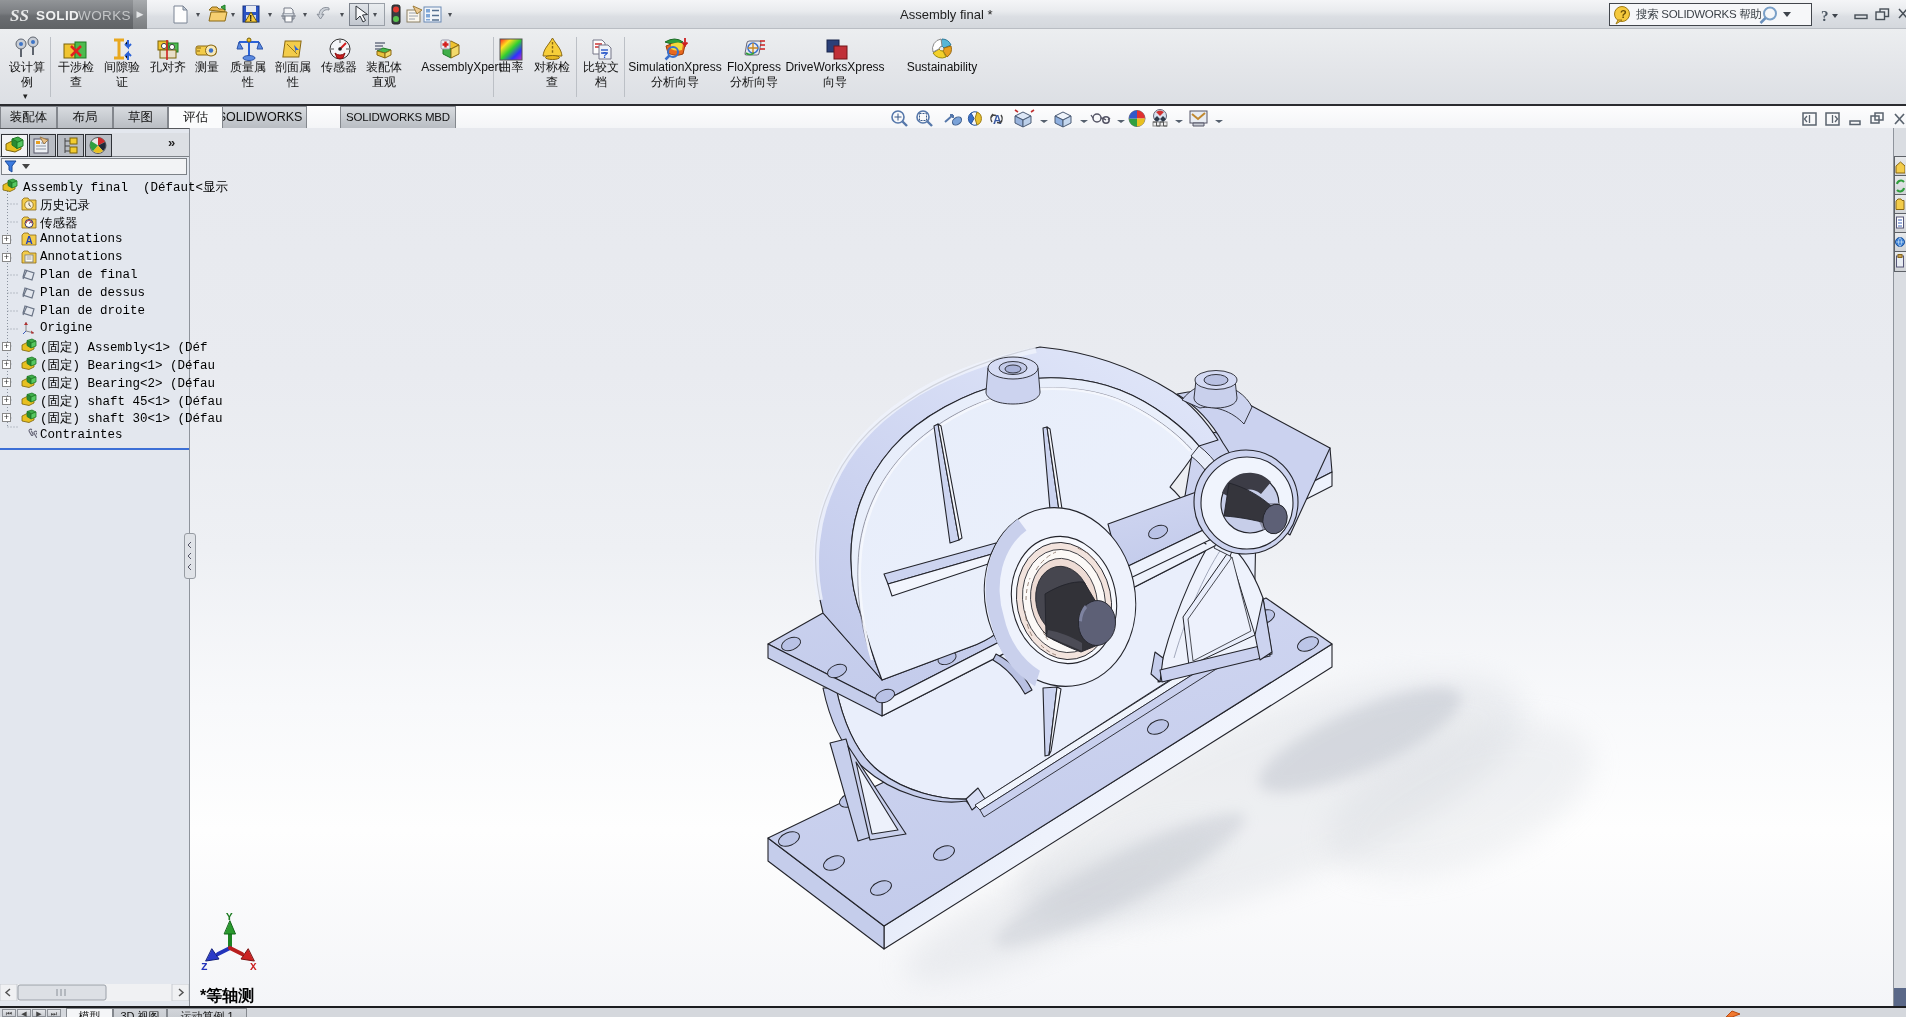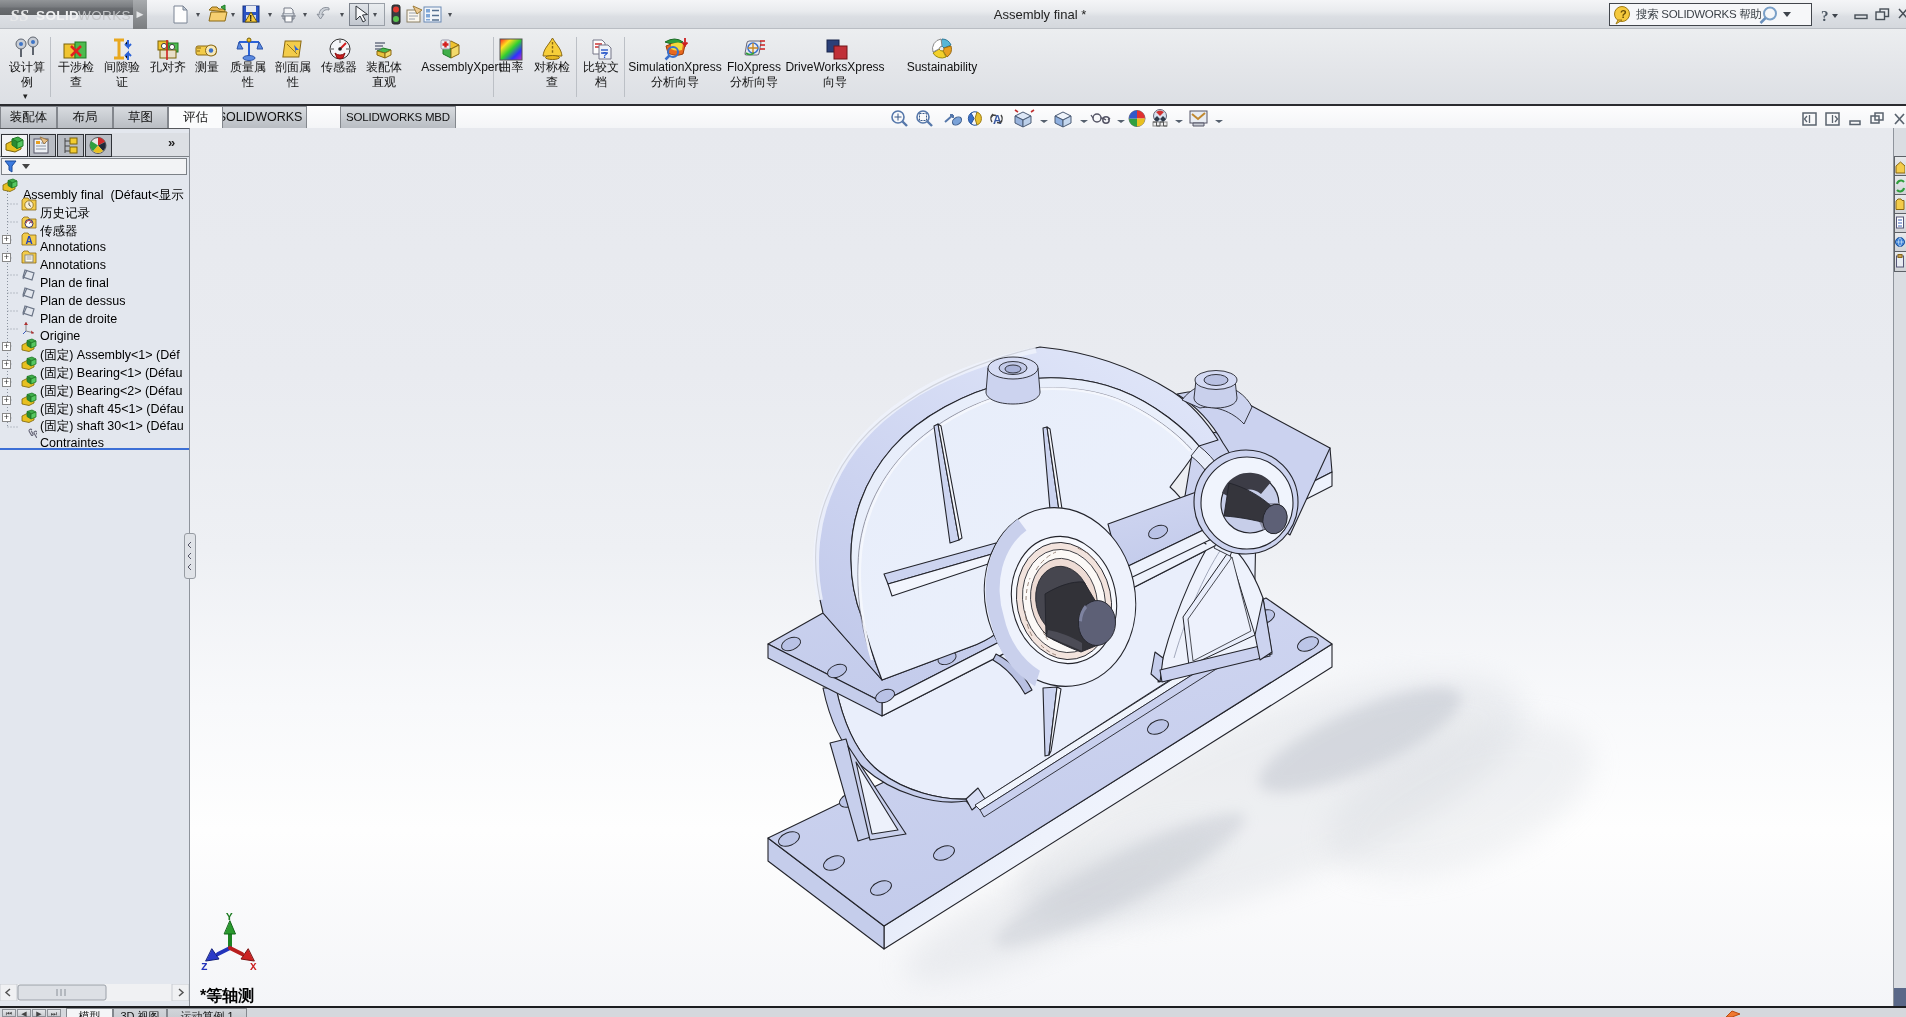--- a/index.html
+++ b/index.html
@@ -4,25 +4,25 @@
 <style>
 * { margin:0; padding:0; box-sizing:border-box; }
 html,body { width:1906px; height:1017px; overflow:hidden; font-family:"Liberation Sans", sans-serif; }
 body { position:relative; background:#fff; }
 .abs { position:absolute; }
 
 
 #titlebar { left:0; top:0; width:1906px; height:29px;
   background:linear-gradient(180deg,#f4f5f7 0%,#e9ebee 40%,#dbdee3 60%,#d4d8dd 100%);
   border-bottom:1px solid #b9bdc3; }
-#logo { left:0; top:0; width:133px; height:15px;
+#logo { left:0; top:0; width:133px; height:29px;
   background:linear-gradient(180deg,#929598 0%,#7a7d81 45%,#6a6d71 55%,#606366 100%); }
 #logoArrow { left:133px; top:0; width:14px; height:29px;
   background:linear-gradient(180deg,#a8abae 0%,#8e9194 50%,#7a7d80 100%); color:#e4e6e8; font-size:9px; line-height:29px; text-align:center; }
-#title { left:900px; top:0; width:280px; height:29px; line-height:29px; font-size:13px; color:#222;text-align:center; }
+#title { left:900px; top:0; width:280px; height:29px; line-height:29px; font-size:13px; color:#222; }
 #searchbox { left:1609px; top:3px; width:203px; height:23px; background:#f6f7f9; border:1px solid #42464c; }
 .tbico { top:4px; width:21px; height:21px; }
 .tbdrop { top:11px; width:8px; height:8px; color:#4a4e54; font-size:8px; line-height:8px; }
 
 
 #ribbon { left:0; top:29px; width:1906px; height:76px;
   background:linear-gradient(180deg,#eceef0 0%,#e3e5e9 55%,#dcdfe4 100%); }
 #ribbonline { left:0; top:104px; width:1906px; height:2px; background:#2b2c30; }
 .rsep { top:8px; width:1px; height:60px; background:#bcc0c6; }
 .rlabel { font-size:12px; color:#111; text-align:center; line-height:14.5px; white-space:pre; }
@@ -35,21 +35,21 @@
 .ctab.active { background:#fafbfc; border:1px solid #83878d; border-bottom:none; height:22px; z-index:3; }
 
 
 #lpanel { left:0; top:128px; width:190px; height:878px; background:#e3e7ee; border-right:1px solid #8f949c; border-top:1px solid #55585c; }
 #ptabs { left:0; top:4px; width:189px; height:24px; background:#dcdfe4; border-bottom:1px solid #7c8187; }
 .ptab { top:1px; width:27px; height:23px; border:1px solid #2f3237; background:#b9bdc4; }
 .ptab.active { background:#f2f3f5; }
 #filterrow { left:1px; top:29px; width:186px; height:17px; background:#f2f3f5; border:1px solid #7c8187; }
 #tree { left:0; top:48px; width:189px; }
 .trow { position:relative; height:17.8px; font-size:12.5px; color:#000; white-space:nowrap; }
-.trow .txt { position:absolute; top:10px; }
+.trow .txt { position:absolute; top:2px;font-family:Liberation Mono, monospace; }
 .ticon { position:absolute; width:16px; height:16px; }
 .plusbox { position:absolute; left:2px; top:5px; width:9px; height:9px; border:1px solid #888; background:#fff; font-size:9px; line-height:7px; text-align:center; color:#333; }
 #blueline { left:0; top:319px; width:189px; height:2px; background:#3c6fd6; }
 #hscroll { left:0; top:855px; width:189px; height:17px; background:#f0f1f3; }
 #splitter { left:184px; top:404px; width:12px; height:46px; background:#e0e3e8; border:1px solid #979ca3; border-radius:3px; }
 
 
 #viewport { left:190px; top:128px; width:1716px; height:878px;
   background:linear-gradient(180deg,#e7e9ee 0%,#e9ebf0 28%,#eef0f4 48%,#f8f9fb 66%,#fefefe 80%,#f4f5f8 100%); }
 #vpline { left:0px; top:1006px; width:1906px; height:2px; background:#1c1d20; }

